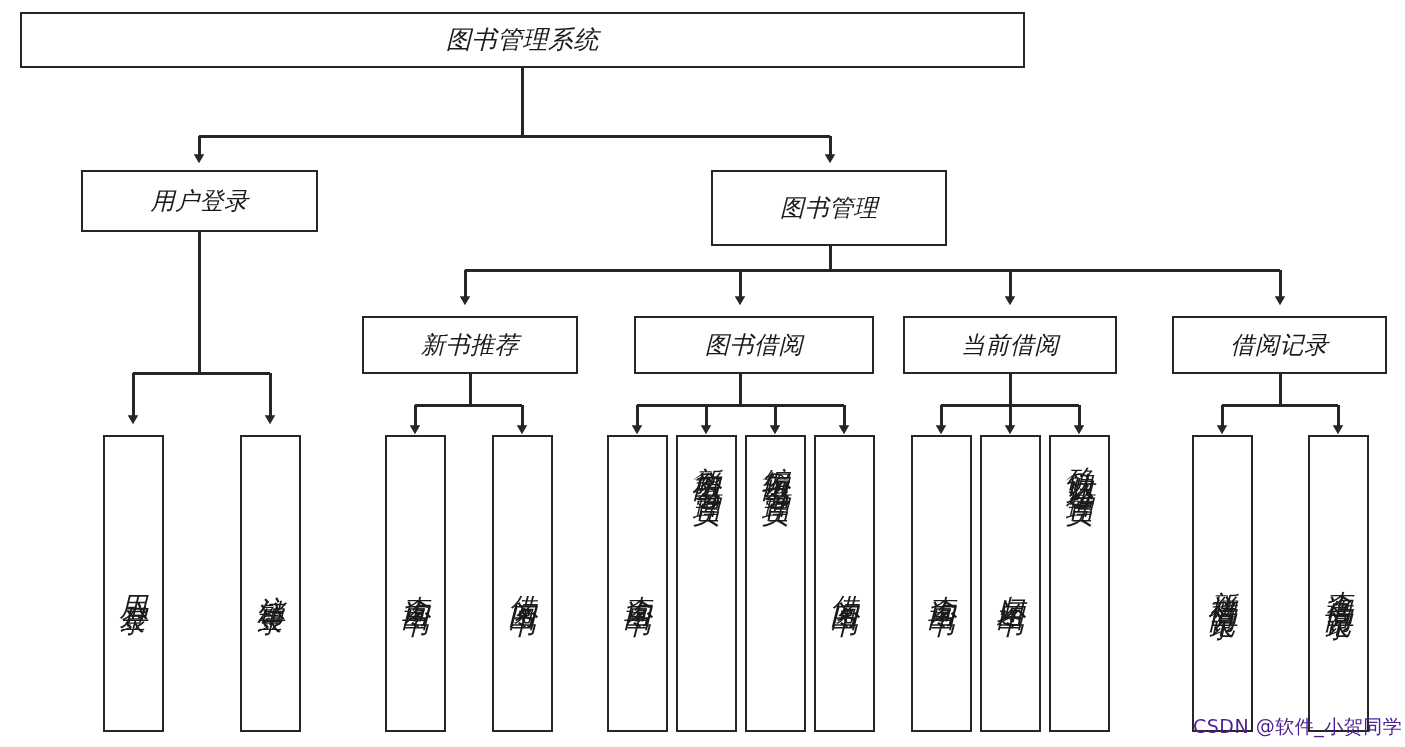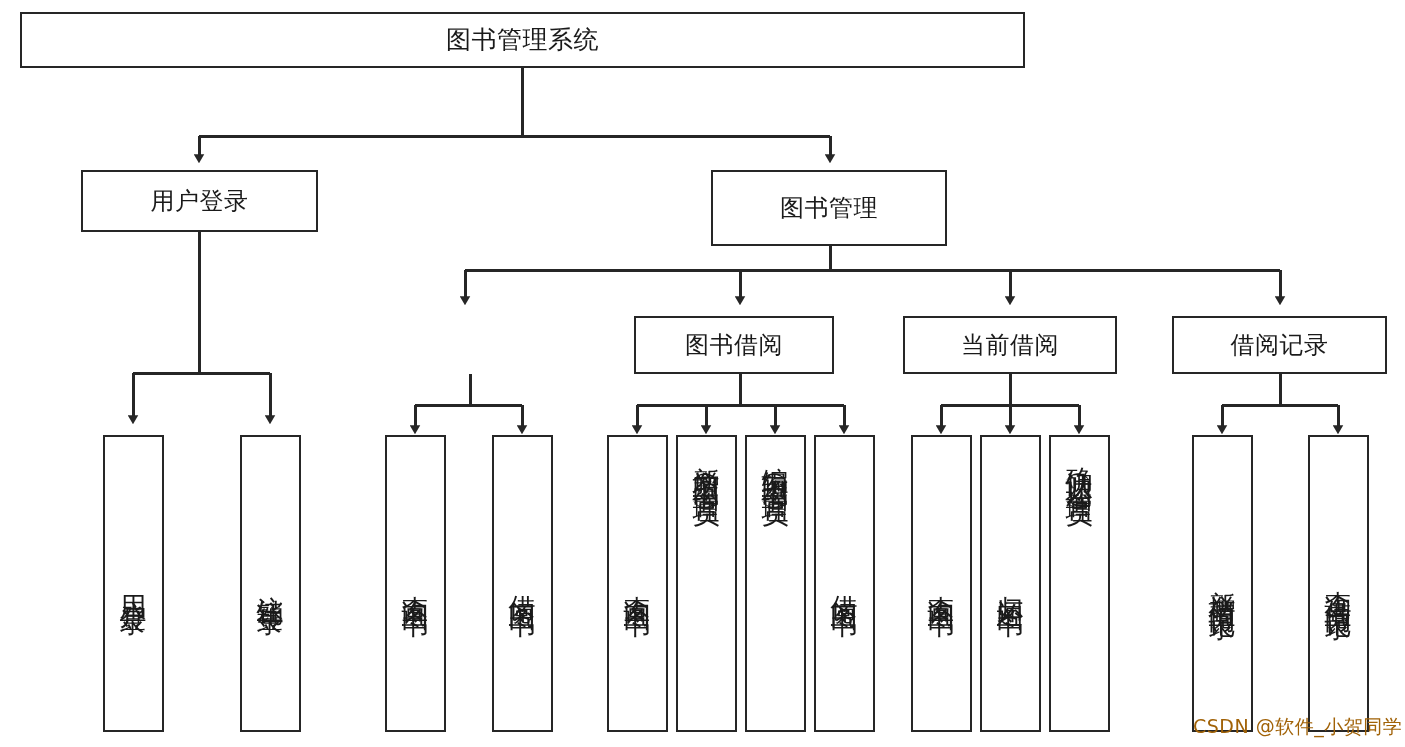--- a/index.html
+++ b/index.html
@@ -33,20 +33,21 @@
     border: 2px solid #262626;
     display: flex;
     align-items: center;
     justify-content: center;
     color: #1a1a1a;
   }
   .node .label {
     line-height: 1.02;
     letter-spacing: 0.5px;
     white-space: nowrap;
+    font-style: italic;
   }
   .node.root .label { font-size: 25px; }
   .node.lvl2 .label { font-size: 24px; }
   .node.lvl3 .label { font-size: 24px; }
 
   
   .node.leaf {
     align-items: flex-start;
     justify-content: center;
     padding-top: 8px;
@@ -60,21 +61,21 @@
     letter-spacing: 5px;
     white-space: nowrap;
     transform: none;
   }
   .node.leaf.short {
     align-items: center;
     padding-top: 0;
   }
   .watermark {
     position: absolute;
-    color: #a16207;
+    color: #4c1d95;
     font-size: 19px;
     white-space: nowrap;
     letter-spacing: 0.5px;
   }
 </style>
 </head>
 <body>
 
 <div id="canvas">
 
@@ -134,22 +135,25 @@
   </div>
 
   <div class="node lvl2" style="left:81px; top:170px; width:237px; height:62px;">
     <span class="label">用户登录</span>
   </div>
 
   <div class="node lvl2" style="left:711px; top:170px; width:236px; height:76px;">
     <span class="label">图书管理</span>
   </div>
 
-
-  <div class="node lvl3" style="left:634px; top:316px; width:200px; height:58px;">
+  <div class="node lvl3" style="left:362px; top:316px; width:216px; height:58px;">
+    <span class="label">新书推荐</span>
+  </div>
+
+  <div class="node lvl3" style="left:634px; top:316px; width:240px; height:58px;">
     <span class="label">图书借阅</span>
   </div>
 
   <div class="node lvl3" style="left:903px; top:316px; width:214px; height:58px;justify-content:center;">
     <span class="label">当前借阅</span>
   </div>
 
   <div class="node lvl3" style="left:1172px; top:316px; width:215px; height:58px;">
     <span class="label">借阅记录</span>
   </div>

